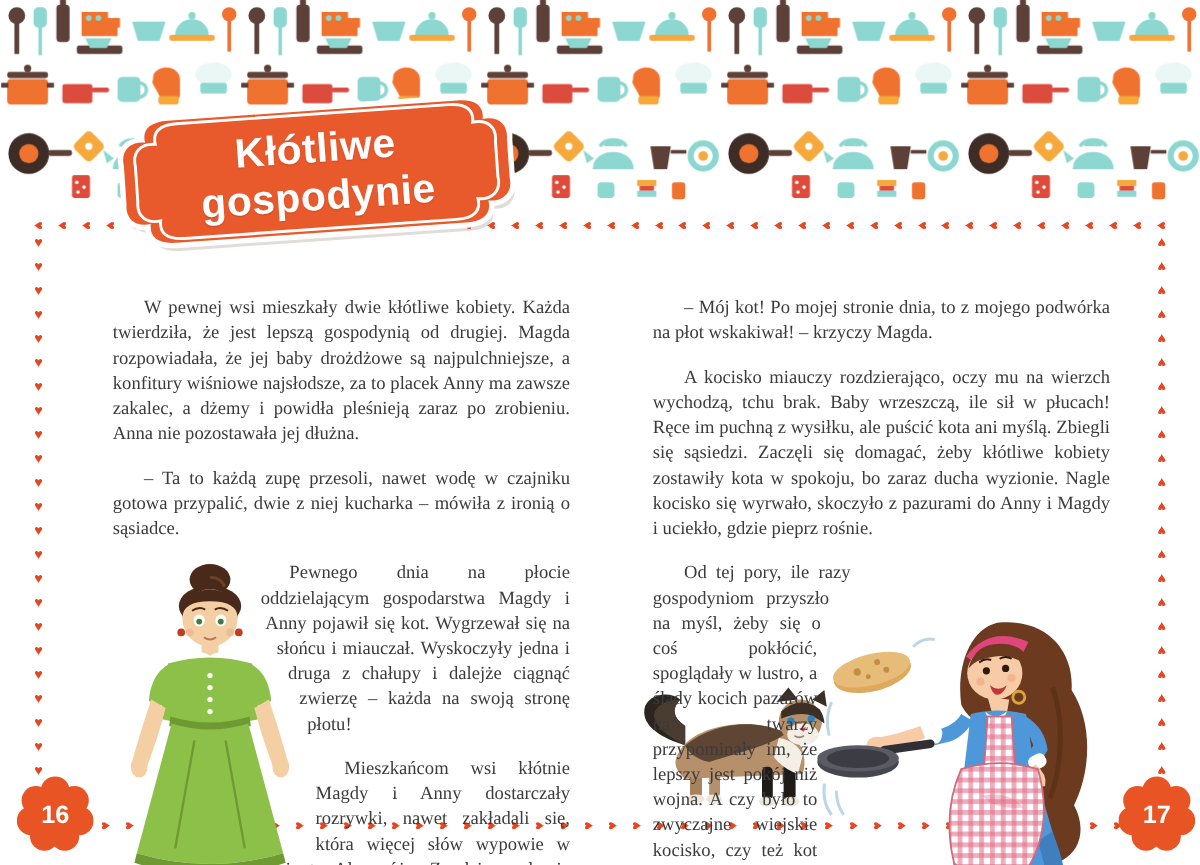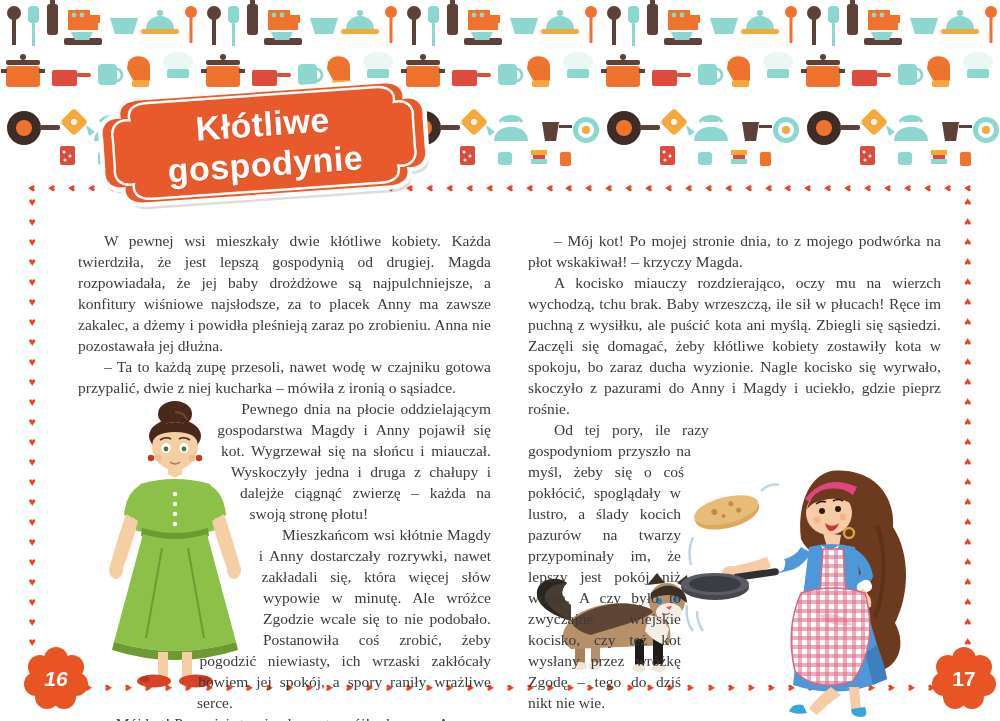--- a/index.html
+++ b/index.html
@@ -26,30 +26,30 @@
   .hearts-top{left:26px;top:182px;width:948px;flex-direction:row;justify-content:space-between;}
   .hearts-top .heart{transform:rotate(90deg);}
   .hearts-bottom{left:62px;top:682px;width:876px;flex-direction:row;justify-content:space-between;}
   .hearts-bottom .heart{transform:rotate(-90deg);}
   .hearts-left{left:26px;top:196px;height:452px;flex-direction:column;justify-content:space-between;}
   .hearts-right{left:962px;top:196px;height:452px;flex-direction:column;justify-content:space-between;}
   .hearts-right .heart{transform:rotate(180deg);}
 
   
   .page-flower{position:absolute;width:64px;height:64px;z-index:6;}
-  .flower-left{left:24px;top:646px;font-style:italic;}
+  .flower-left{left:14px;top:646px;}
   .flower-right{left:932px;top:646px;}
   .page-flower text{font-family:"Liberation Sans", sans-serif;font-weight:700;fill:#fff;font-size:21px;}
 
   
   .column{position:absolute;top:230px;width:413px;font-size:15.5px;line-height:21px;
           color:#3b3b3b;text-align:justify;z-index:3;}
   .col-left{left:78px;}
   .col-right{left:528px;}
-  .column p{margin:0;text-indent:26px;}
+  .column p{margin:16px;text-indent:26px;}
   .column p.dialog{text-indent:26px;}
 
   .float-woman-green{float:left;width:185px;height:295px;
      shape-outside:polygon(0 0,128px 0,134px 60px,150px 95px,170px 140px,178px 200px,180px 235px,115px 245px,112px 295px,0 295px);
      shape-margin:7px;}
   .float-woman-green svg{margin-left:12px;display:block;}
 
   .float-woman-cook{float:right;width:260px;height:252px;margin-top:46px;
      shape-outside:polygon(60px 0,260px 0,260px 250px,0 250px,0 95px,18px 40px,60px 0);
      shape-margin:7px;}

